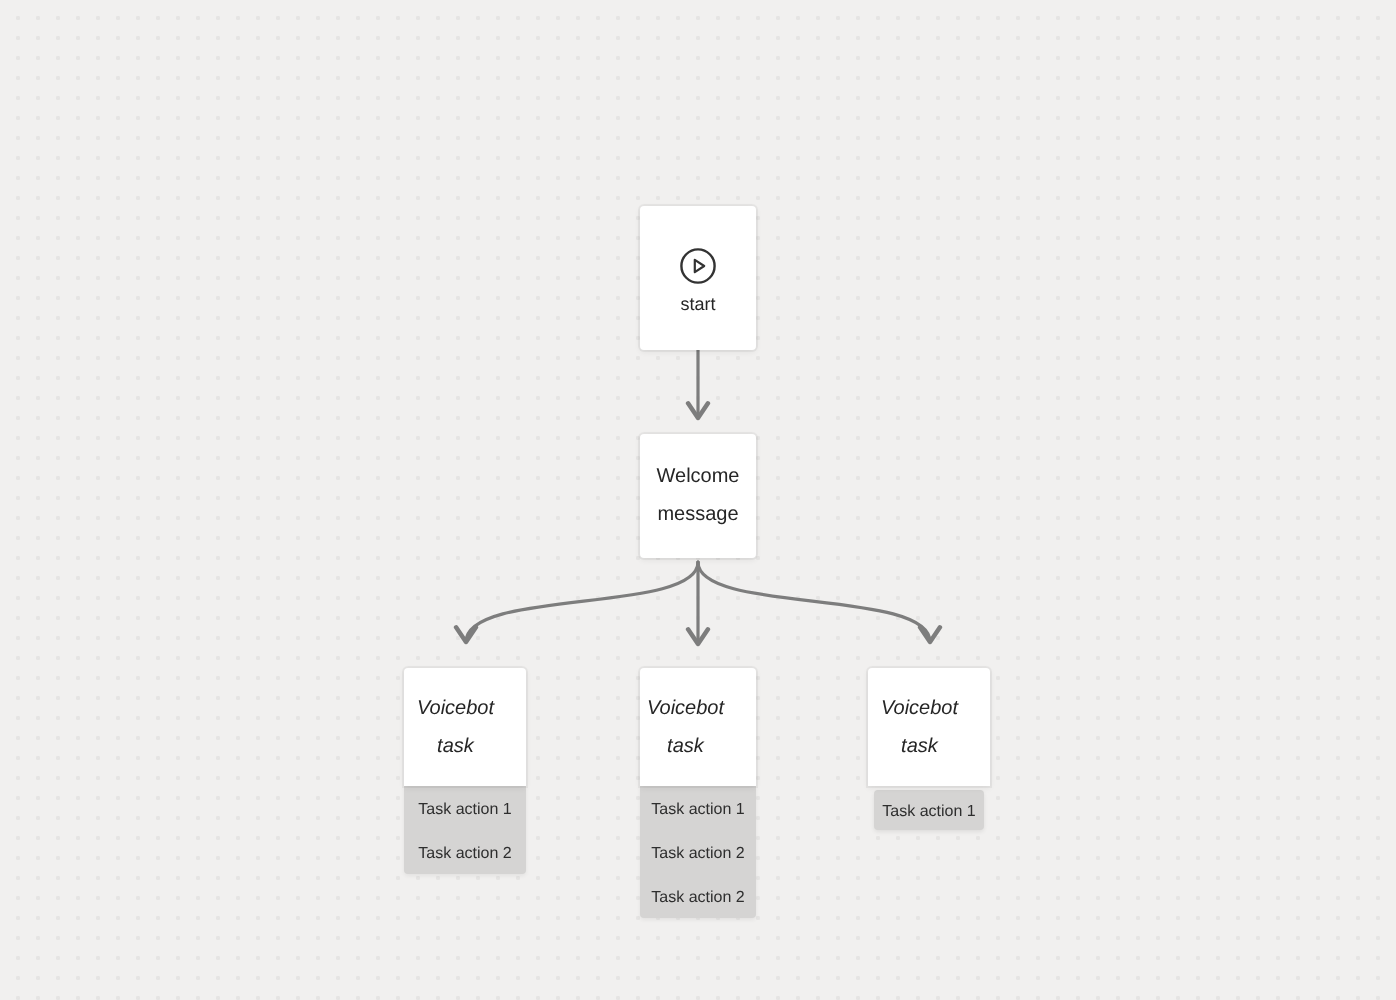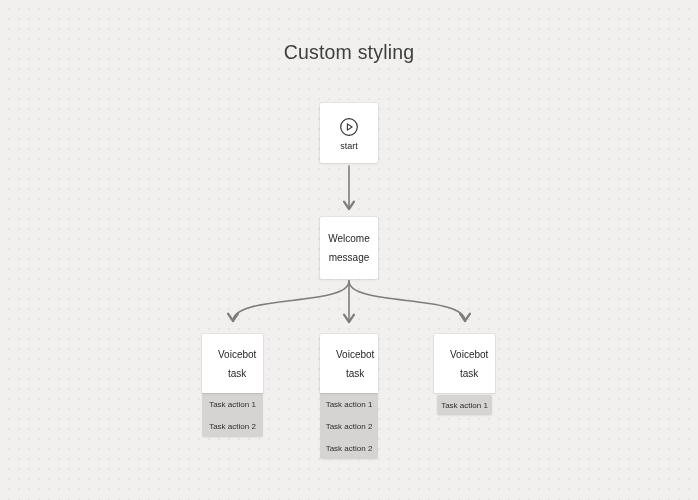--- a/index.html
+++ b/index.html
@@ -43,40 +43,41 @@
     align-items: center;
     justify-content: center;
     text-align: center;
   }
   .node-label {
     font-size: 10px;
     line-height: 19px;
     color: #262626;
     padding: 0 16px;
   }
-  .start-node { left: 320px; top: 103px; width: 58px; height: 60px; }
+  .start-node { left: 320px; top: 103px; width: 58px; height: 72px; }
   .start-node .icon { margin-bottom: 3px; line-height: 0; }
   .start-label { font-size: 9px; color: #262626; }
   .welcome-node { left: 320px; top: 217px; width: 58px; height: 62px; }
 
   .task-col { position: absolute; }
   .task-col-1 { left: 202px; top: 334px; width: 61px; }
   .task-col-2 { left: 320px; top: 334px; width: 58px; }
   .task-col-3 { left: 434px; top: 334px; width: 61px; }
   .task-node {
     position: relative;
     width: 100%;
     height: 59px;
     background: #ffffff;
     border-radius: 2px 2px 0 0;
     box-shadow: 0 0 0 1px rgba(0,0,0,0.045), 0 1px 3px rgba(0,0,0,0.07);
     display: flex;
     align-items: center;
-    justify-content: flex-start;
+    justify-content: flex-end;
     text-align: center;
+    font-style: italic;
   }
   .action-list {
     width: 100%;
     background: #d5d4d3;
     border-radius: 0 0 2px 2px;
     box-shadow: 0 1px 2px rgba(0,0,0,0.06);
   }
   .action-item {
     height: 22px;
     display: flex;
@@ -99,21 +100,20 @@
     font-size: 8px;
     color: #2e2e2e;
     white-space: nowrap;
   }
 </style>
 </head>
 <body>
 
 <div class="stage">
 
-  <div class="title">Custom styling</div>
 
   <svg class="connectors" viewBox="0 0 698 500" xmlns="http://www.w3.org/2000/svg">
     <defs>
       <marker id="arrow" viewBox="0 0 8 8" refX="6.2" refY="4" markerWidth="8" markerHeight="8" orient="auto">
         <polyline points="1.6,0.9 6.2,4 1.6,7.1" fill="none" stroke="#7d7d7d" stroke-width="1.4" stroke-linecap="round" stroke-linejoin="round"></polyline>
       </marker>
     </defs>
     <g fill="none" stroke="#7d7d7d" stroke-width="1.6" stroke-linecap="round">
       <path d="M349,166 L349,209" marker-end="url(#arrow)"></path>
       <path d="M349,281 L349,322" marker-end="url(#arrow)"></path>

